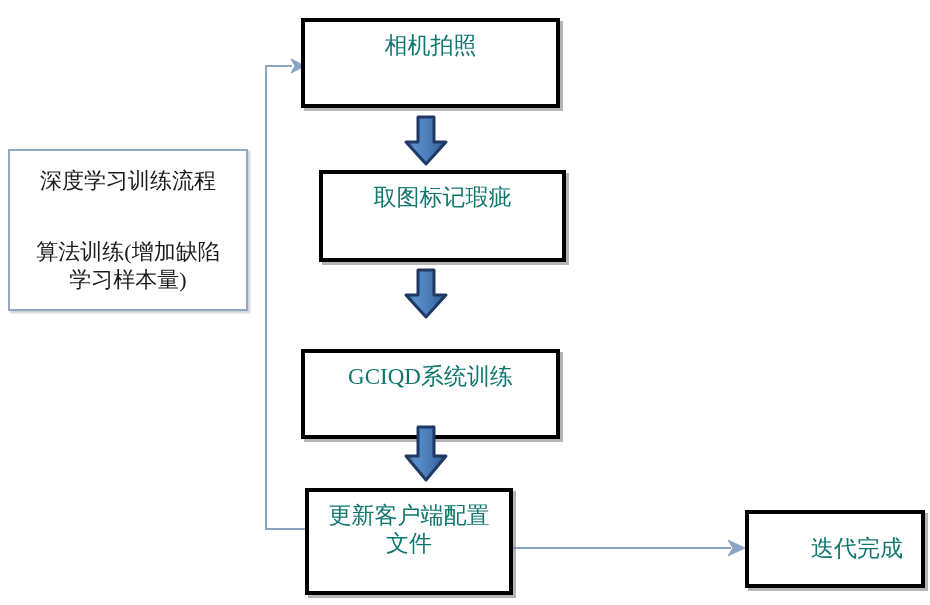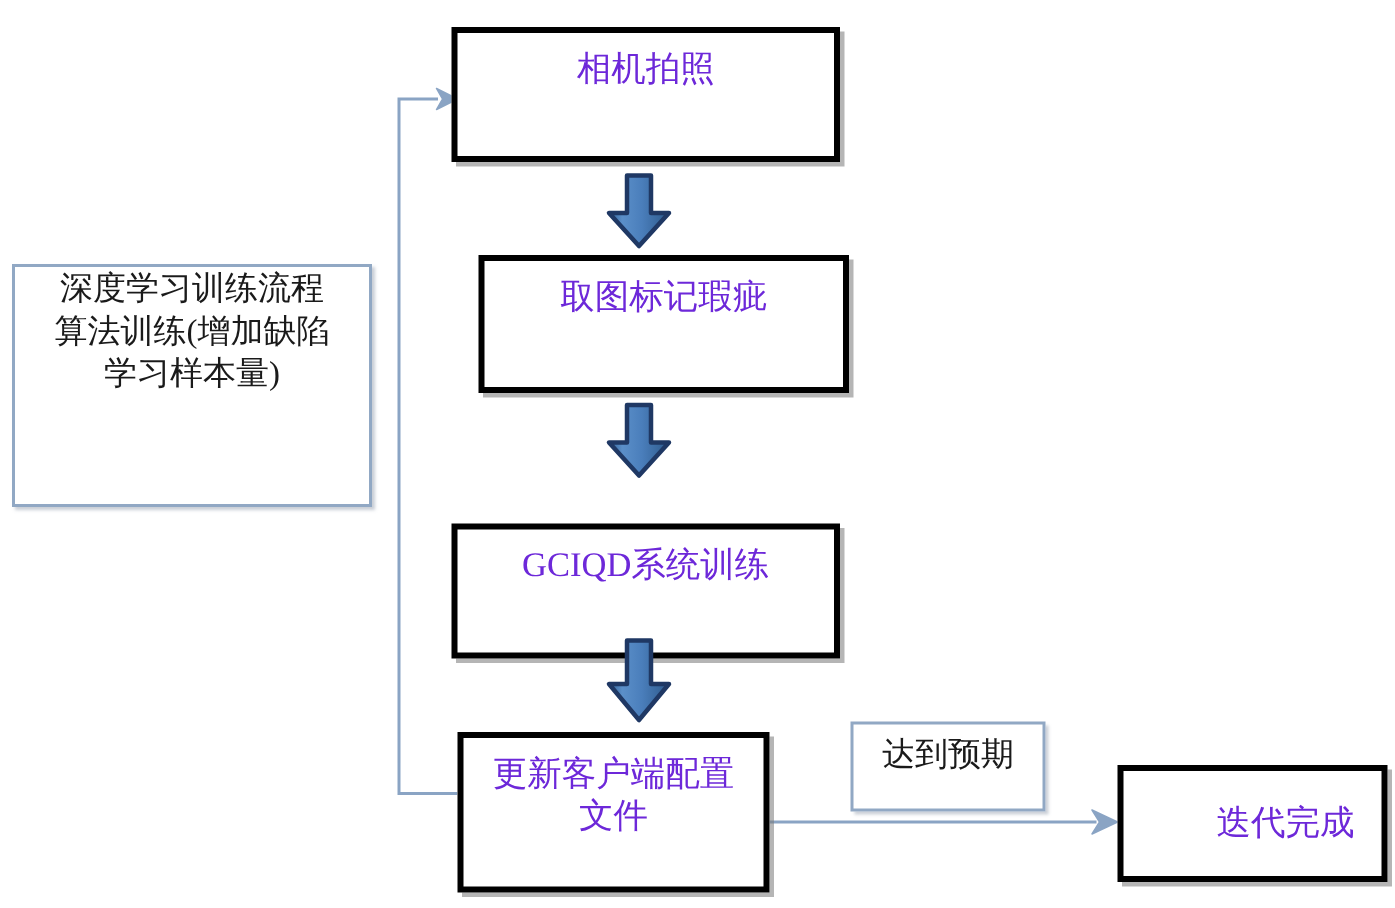--- a/index.html
+++ b/index.html
@@ -28,21 +28,21 @@
     display: flex;
     justify-content: center;
     align-items: flex-start;
   }
   .proc-box .box-label {
     display: block;
     width: 100%;
     text-align: center;
     font-size: 23px;
     line-height: 1.22;
-    color: #6d28d9;
+    color: #0f766e;
     padding-top: 10px;
     white-space: pre-line;
   }
   .proc-box.centered .box-label {
     padding-top: 0;
   }
   .proc-box.centered {
     align-items: center;
   }
 
@@ -88,23 +88,23 @@
     <path d="M 305 529 L 266 529 L 266 66 L 292 66" fill="none" stroke="#8aa4c4" stroke-width="2"></path>
 
     <path d="M 291 59 L 305 66 L 291 73 L 295 66 Z" fill="#8aa4c4" stroke="#8aa4c4" stroke-width="1" stroke-linejoin="round"></path>
   </svg>
 
   <svg class="conn-svg" style="left:0px; top:0px; width:930px; height:605px;">
     <path d="M 513 548 L 731 548" fill="none" stroke="#8aa4c4" stroke-width="2"></path>
     <path d="M 728 540 L 745 548 L 728 556 L 733 548 Z" fill="#8aa4c4" stroke="#8aa4c4" stroke-width="1" stroke-linejoin="round"></path>
   </svg>
 
-  <div class="note-box" style="left:8px; top:176px; width:240px; height:162px; ">
+  <div class="note-box" style="left:8px; top:149px; width:240px; height:162px; padding-top:16px;gap:20px;">
     <span class="note-line">深度学习训练流程</span>
-    <span class="note-line" style="">算法训练(增加缺陷
+    <span class="note-line" style="margin-top:22px;">算法训练(增加缺陷
 学习样本量)</span>
   </div>
 
   <div class="proc-box" style="left:301px; top:18px; width:259px; height:90px;">
     <span class="box-label">相机拍照</span>
   </div>
 
   <div class="block-arrow" style="left:402px; top:115px; width:48px; height:52px;">
     <svg width="48" height="52" viewBox="0 0 48 52">
       <defs>
@@ -153,21 +153,18 @@
       </defs>
       <path d="M 16 2 L 32 2 L 32 31 L 44 31 L 24 55 L 4 31 L 16 31 Z" fill="url(#ga3)" stroke="#1f3864" stroke-width="3" stroke-linejoin="round"></path>
     </svg>
   </div>
 
   <div class="proc-box" style="left:305px; top:488px; width:208px; height:107px;">
     <span class="box-label">更新客户端配置
 文件</span>
   </div>
 
-  <div class="note-box" style="left:567px; top:481px; width:130px; height:60px; padding-top:6px;">
-    <span class="note-line">达到预期</span>
-  </div>
 
   <div class="proc-box centered" style="left:745px; top:510px; width:180px; height:78px;">
     <span class="box-label" style="padding-top:0;margin-left:44px;">迭代完成</span>
   </div>
 
 </div>
 
 </body></html>

